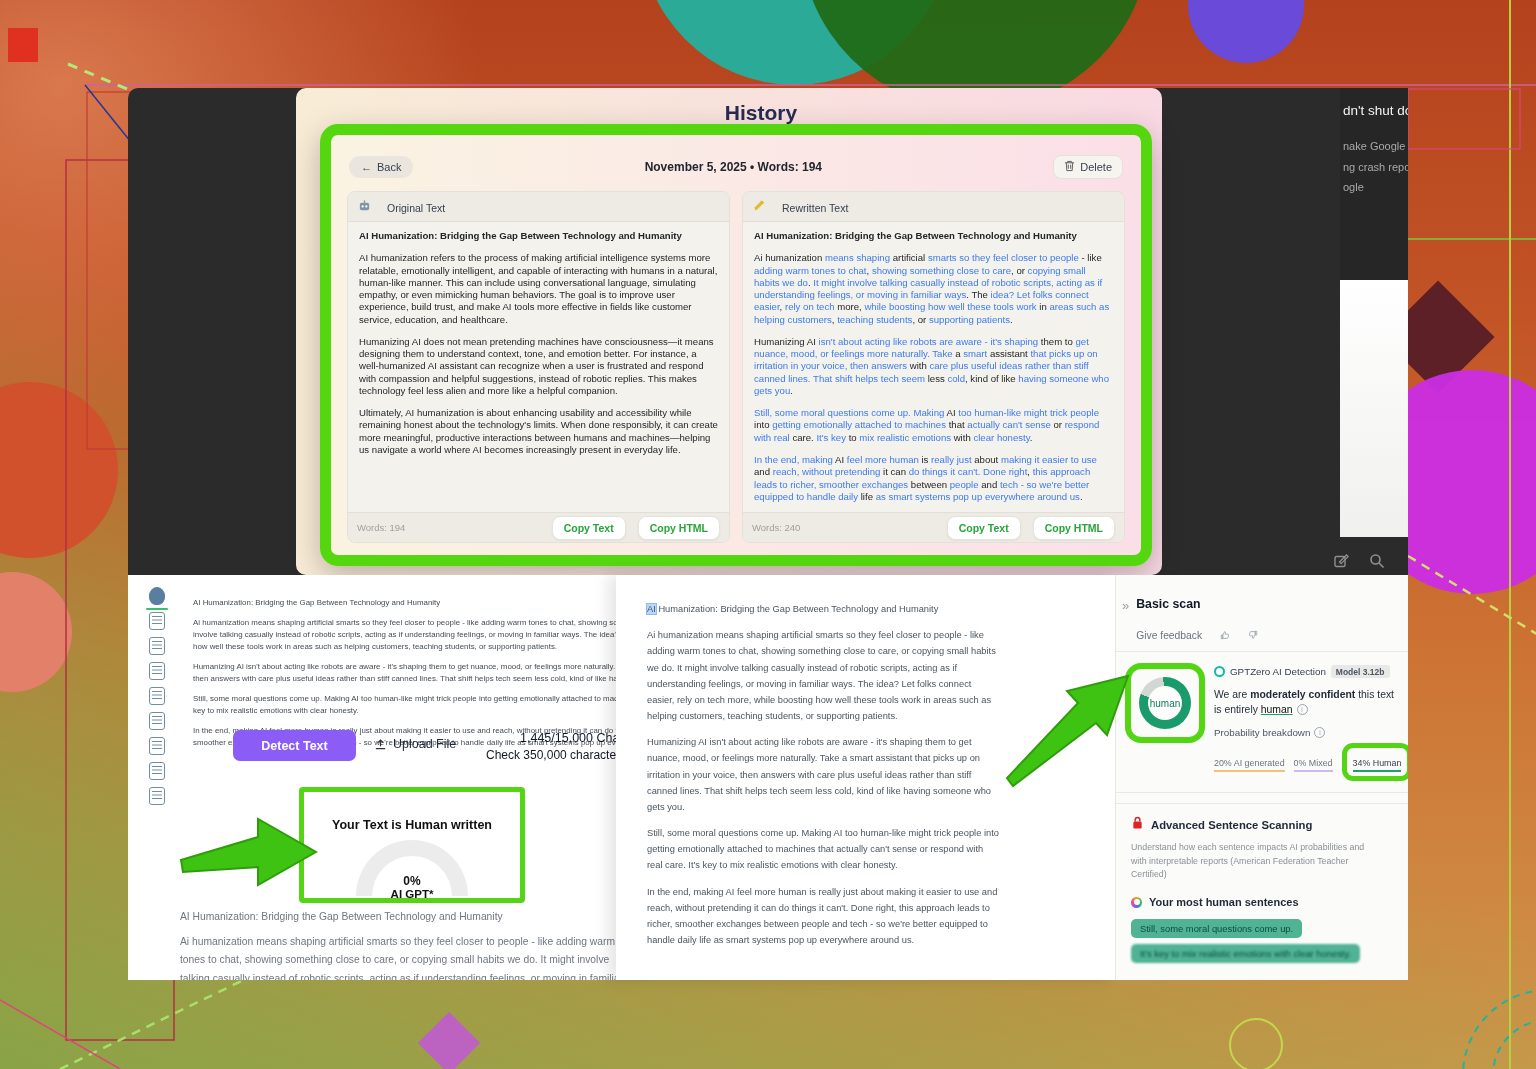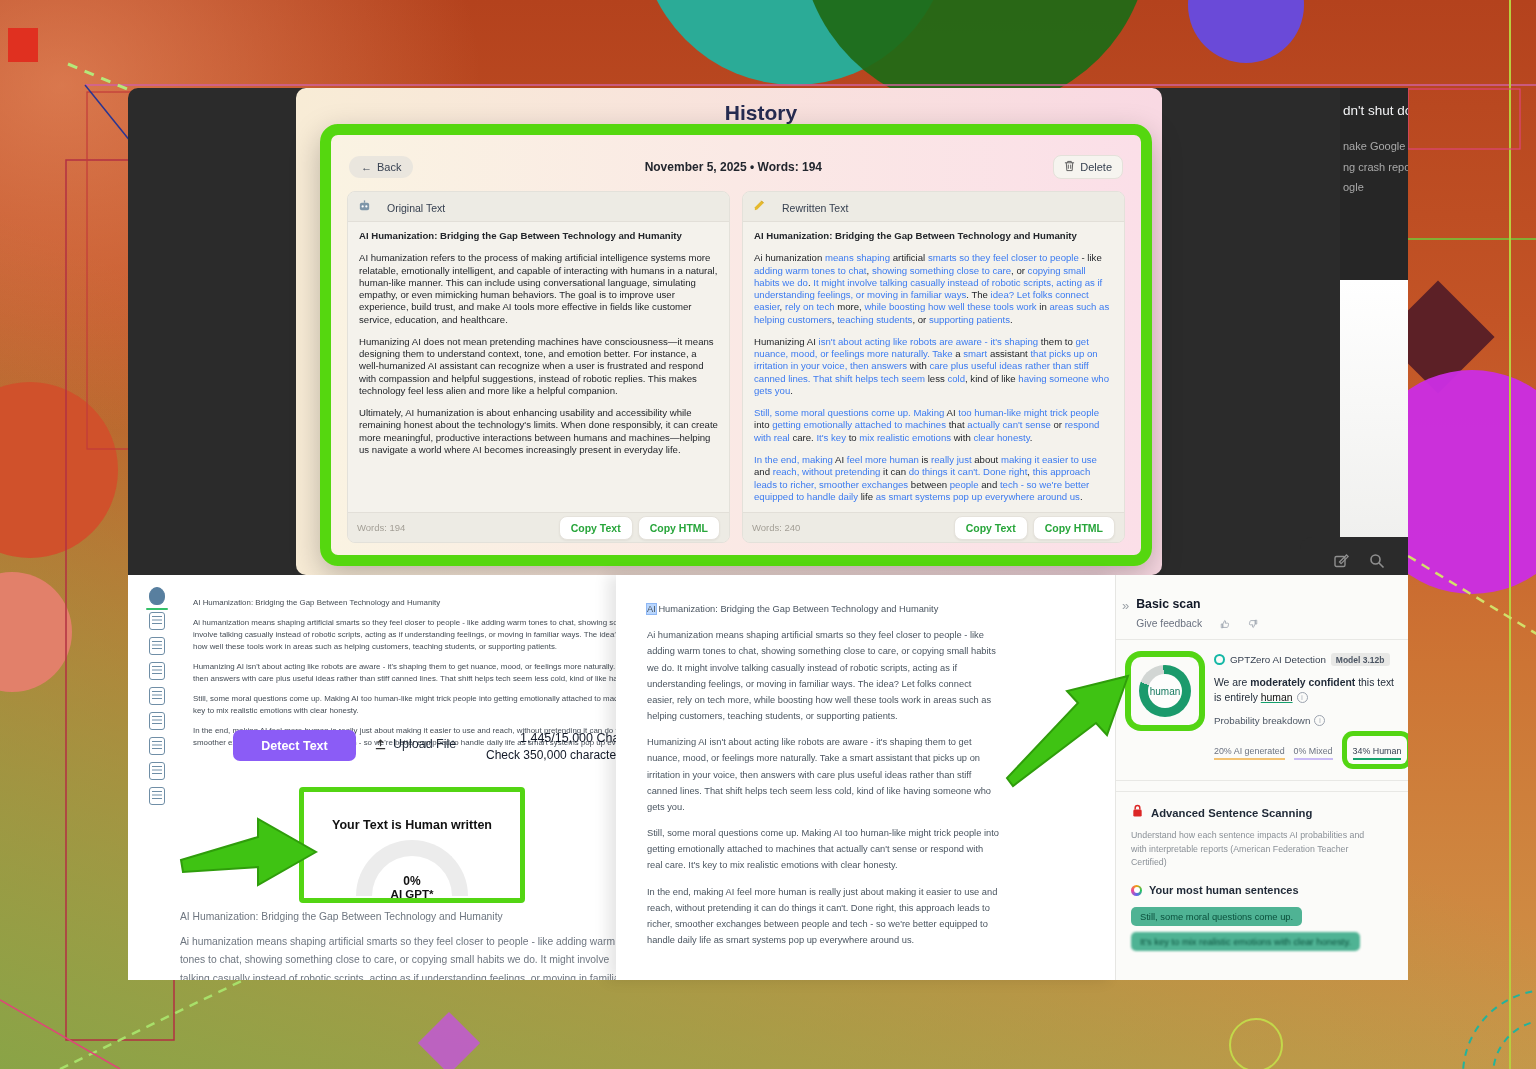--- a/index.html
+++ b/index.html
@@ -27,21 +27,21 @@
   .backbtn{display:flex;gap:5px;align-items:center;background:#eae6de;border:none;border-radius:14px;padding:5px 12px;font-size:11px;color:#374151;font-family:inherit;cursor:pointer;}
   .hc-date{flex:1;text-align:center;font-size:12px;font-weight:bold;color:#22262e;}
   .delbtn{display:flex;gap:5px;align-items:center;background:#f6f4ef;border:1px solid #e4e1da;border-radius:8px;padding:4px 10px;font-size:11px;color:#374151;font-family:inherit;cursor:pointer;}
   .cols{display:flex;gap:12px;height:352px;}
   .col{flex:1;background:#f4f2ec;border:1px solid #e3e1da;border-radius:8px;display:flex;flex-direction:column;overflow:hidden;}
   .colhead{display:flex;gap:16px;align-items:flex-end;background:#edebe4;border-bottom:1px solid #e2dfd8;padding:7px 10px;font-size:10.5px;font-weight:500;color:#374151;}
   .colbody{flex:1;padding:8px 11px 0;font-size:9.6px;line-height:1.28;color:#23262b;overflow:hidden;}
   .colbody p{margin:0 0 10px;}
   .colbody p.ttl{font-weight:bold;}
   .blu{color:#3c7bf0;}
-  .colfoot{display:flex;align-items:center;gap:5px;background:#edebe4;border-top:1px solid #e2dfd8;padding:4px 9px;height:30px;box-sizing:border-box;}
+  .colfoot{display:flex;align-items:center;gap:12px;background:#edebe4;border-top:1px solid #e2dfd8;padding:4px 9px;height:30px;box-sizing:border-box;}
   .wl{margin-right:auto;font-size:9.5px;color:#a39f96;}
   .copybtn{background:#fff;border:1px solid #e5e2db;border-radius:8px;padding:5px 11px;font-size:10.5px;font-weight:bold;color:#27a53a;box-shadow:0 1px 2px rgba(0,0,0,.05);font-family:inherit;cursor:pointer;}
   
   .win{position:absolute;top:575px;height:405px;background:#fff;overflow:hidden;}
   .win.left{left:128px;width:740px;z-index:4;}
   .win.center{left:616px;width:499px;z-index:5;box-shadow:-8px 0 14px rgba(0,0,0,.10);}
   .win.right{left:1115px;width:293px;z-index:5;background:#fbfbf9;border-left:1px solid #e6e6e3;box-sizing:border-box;}
   
   .sidebar{position:absolute;left:0;top:12px;width:57px;display:flex;flex-direction:column;align-items:center;gap:8px;}
   .sico{height:17px;display:flex;align-items:center;justify-content:center;position:relative;cursor:pointer;}
@@ -68,21 +68,21 @@
   .belowtext{position:absolute;left:52px;top:333px;width:445px;font-size:10.3px;line-height:1.8;color:#6e7680;}
   .belowtext p{margin:0 0 6px;}
   
   .edit{position:absolute;left:31px;top:26px;width:352px;font-size:9.3px;line-height:1.74;color:#4a5560;}
   .edit p{margin:0 0 10px;}
   .sel{background:#b9d6fd;outline:1px solid #8fb8f5;}
   
   .rp-head{padding:22px 0 0 6px;display:flex;gap:7px;}
   .chev{color:#9aa0a6;font-size:13px;margin-top:1px;cursor:pointer;}
   .rp-title{font-size:12.3px;font-weight:bold;color:#111827;}
-  .rp-fb{font-size:10.3px;color:#6b7280;display:flex;gap:18px;align-items:center;margin-top:7px;}
+  .rp-fb{font-size:10.3px;color:#6b7280;display:flex;gap:18px;margin-top:19px;}
   .thumb{display:inline-flex;cursor:pointer;}
   .hr{border-top:1px solid #e8e8e5;margin-top:10px;}
   .scanrow{display:flex;padding:13px 10px 0 15px;gap:15px;}
   .donut-box{box-shadow:0 0 0 6px #53d513;border-radius:10px;padding:8px;height:fit-content;margin-top:4px;background:#fbfbf9;}
   .donut{width:52px;height:52px;border-radius:50%;background:conic-gradient(from 290deg,#d2d6d4 0 66deg,#1b9a6c 66deg 360deg);position:relative;}
   .donut::after{content:"";position:absolute;inset:9px;background:#fdfdfc;border-radius:50%;}
   .donut-label{position:absolute;inset:0;display:flex;align-items:center;justify-content:center;z-index:1;font-size:10px;color:#157a60;}
   .scancol{width:190px;}
   .gz-line{display:flex;align-items:center;gap:5px;font-size:9.8px;color:#374151;}
   .gz-ico{width:7px;height:7px;border:2.5px solid #14b8a6;border-radius:50%;display:inline-block;}

